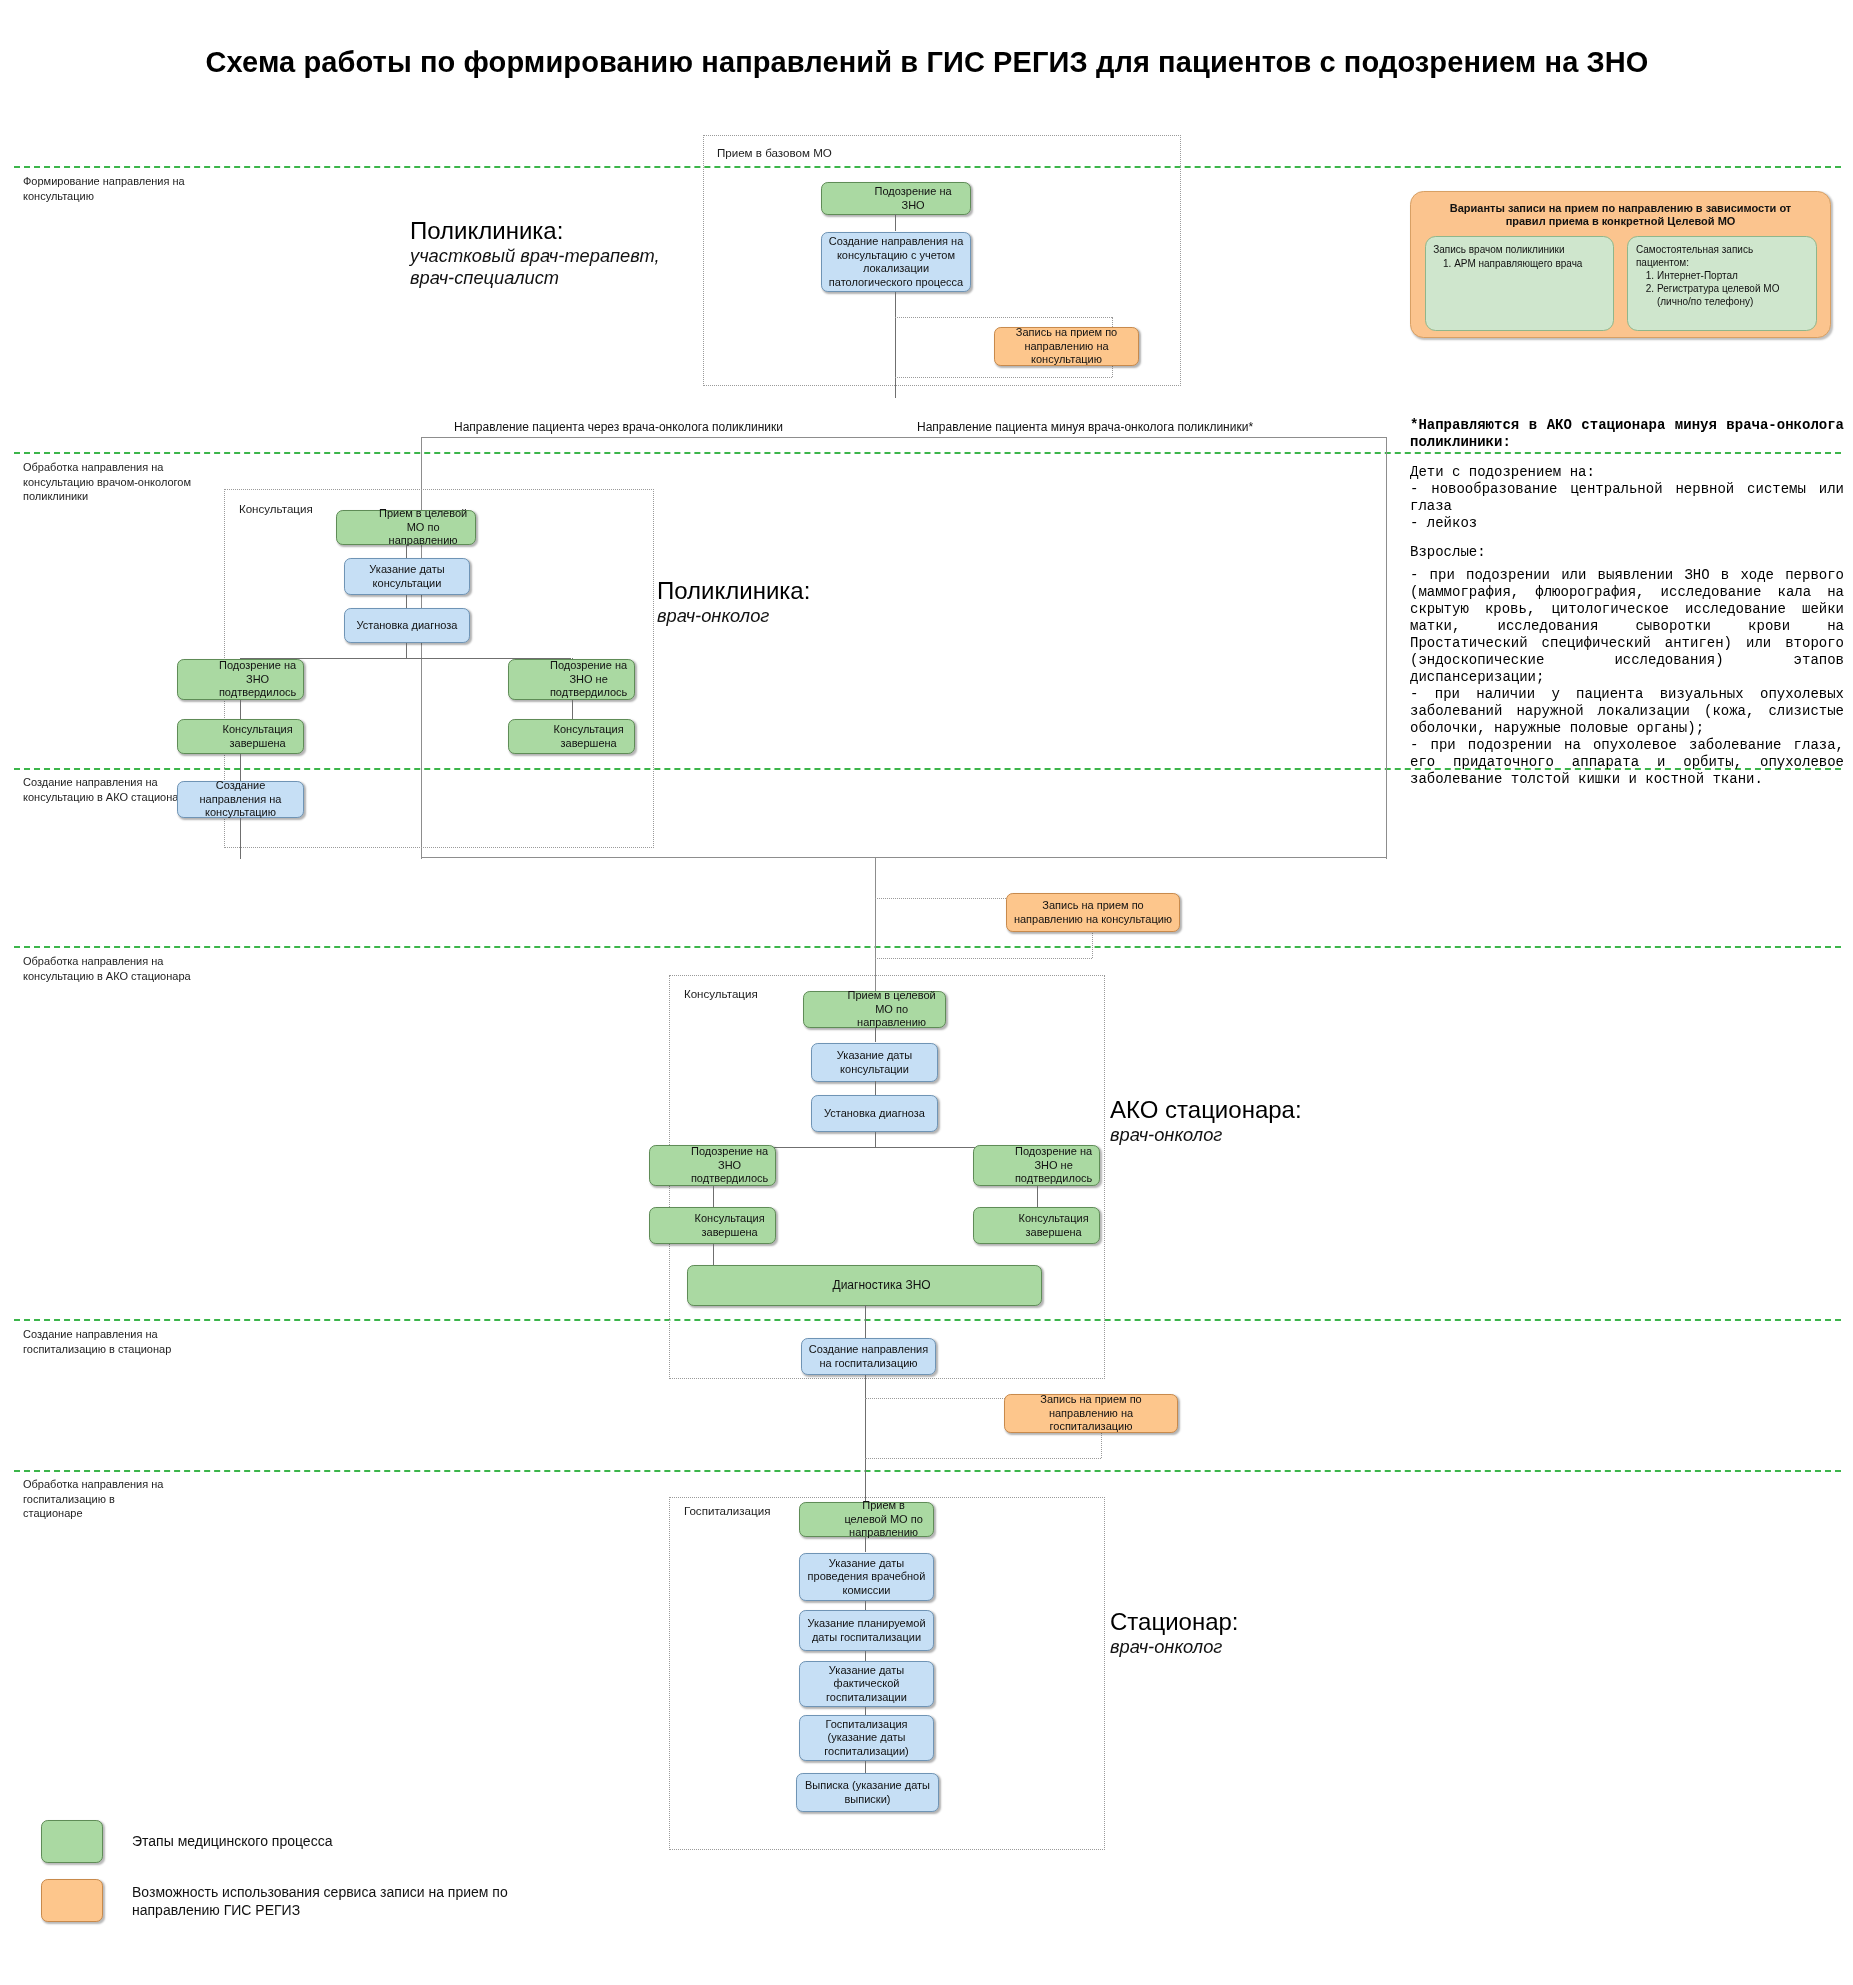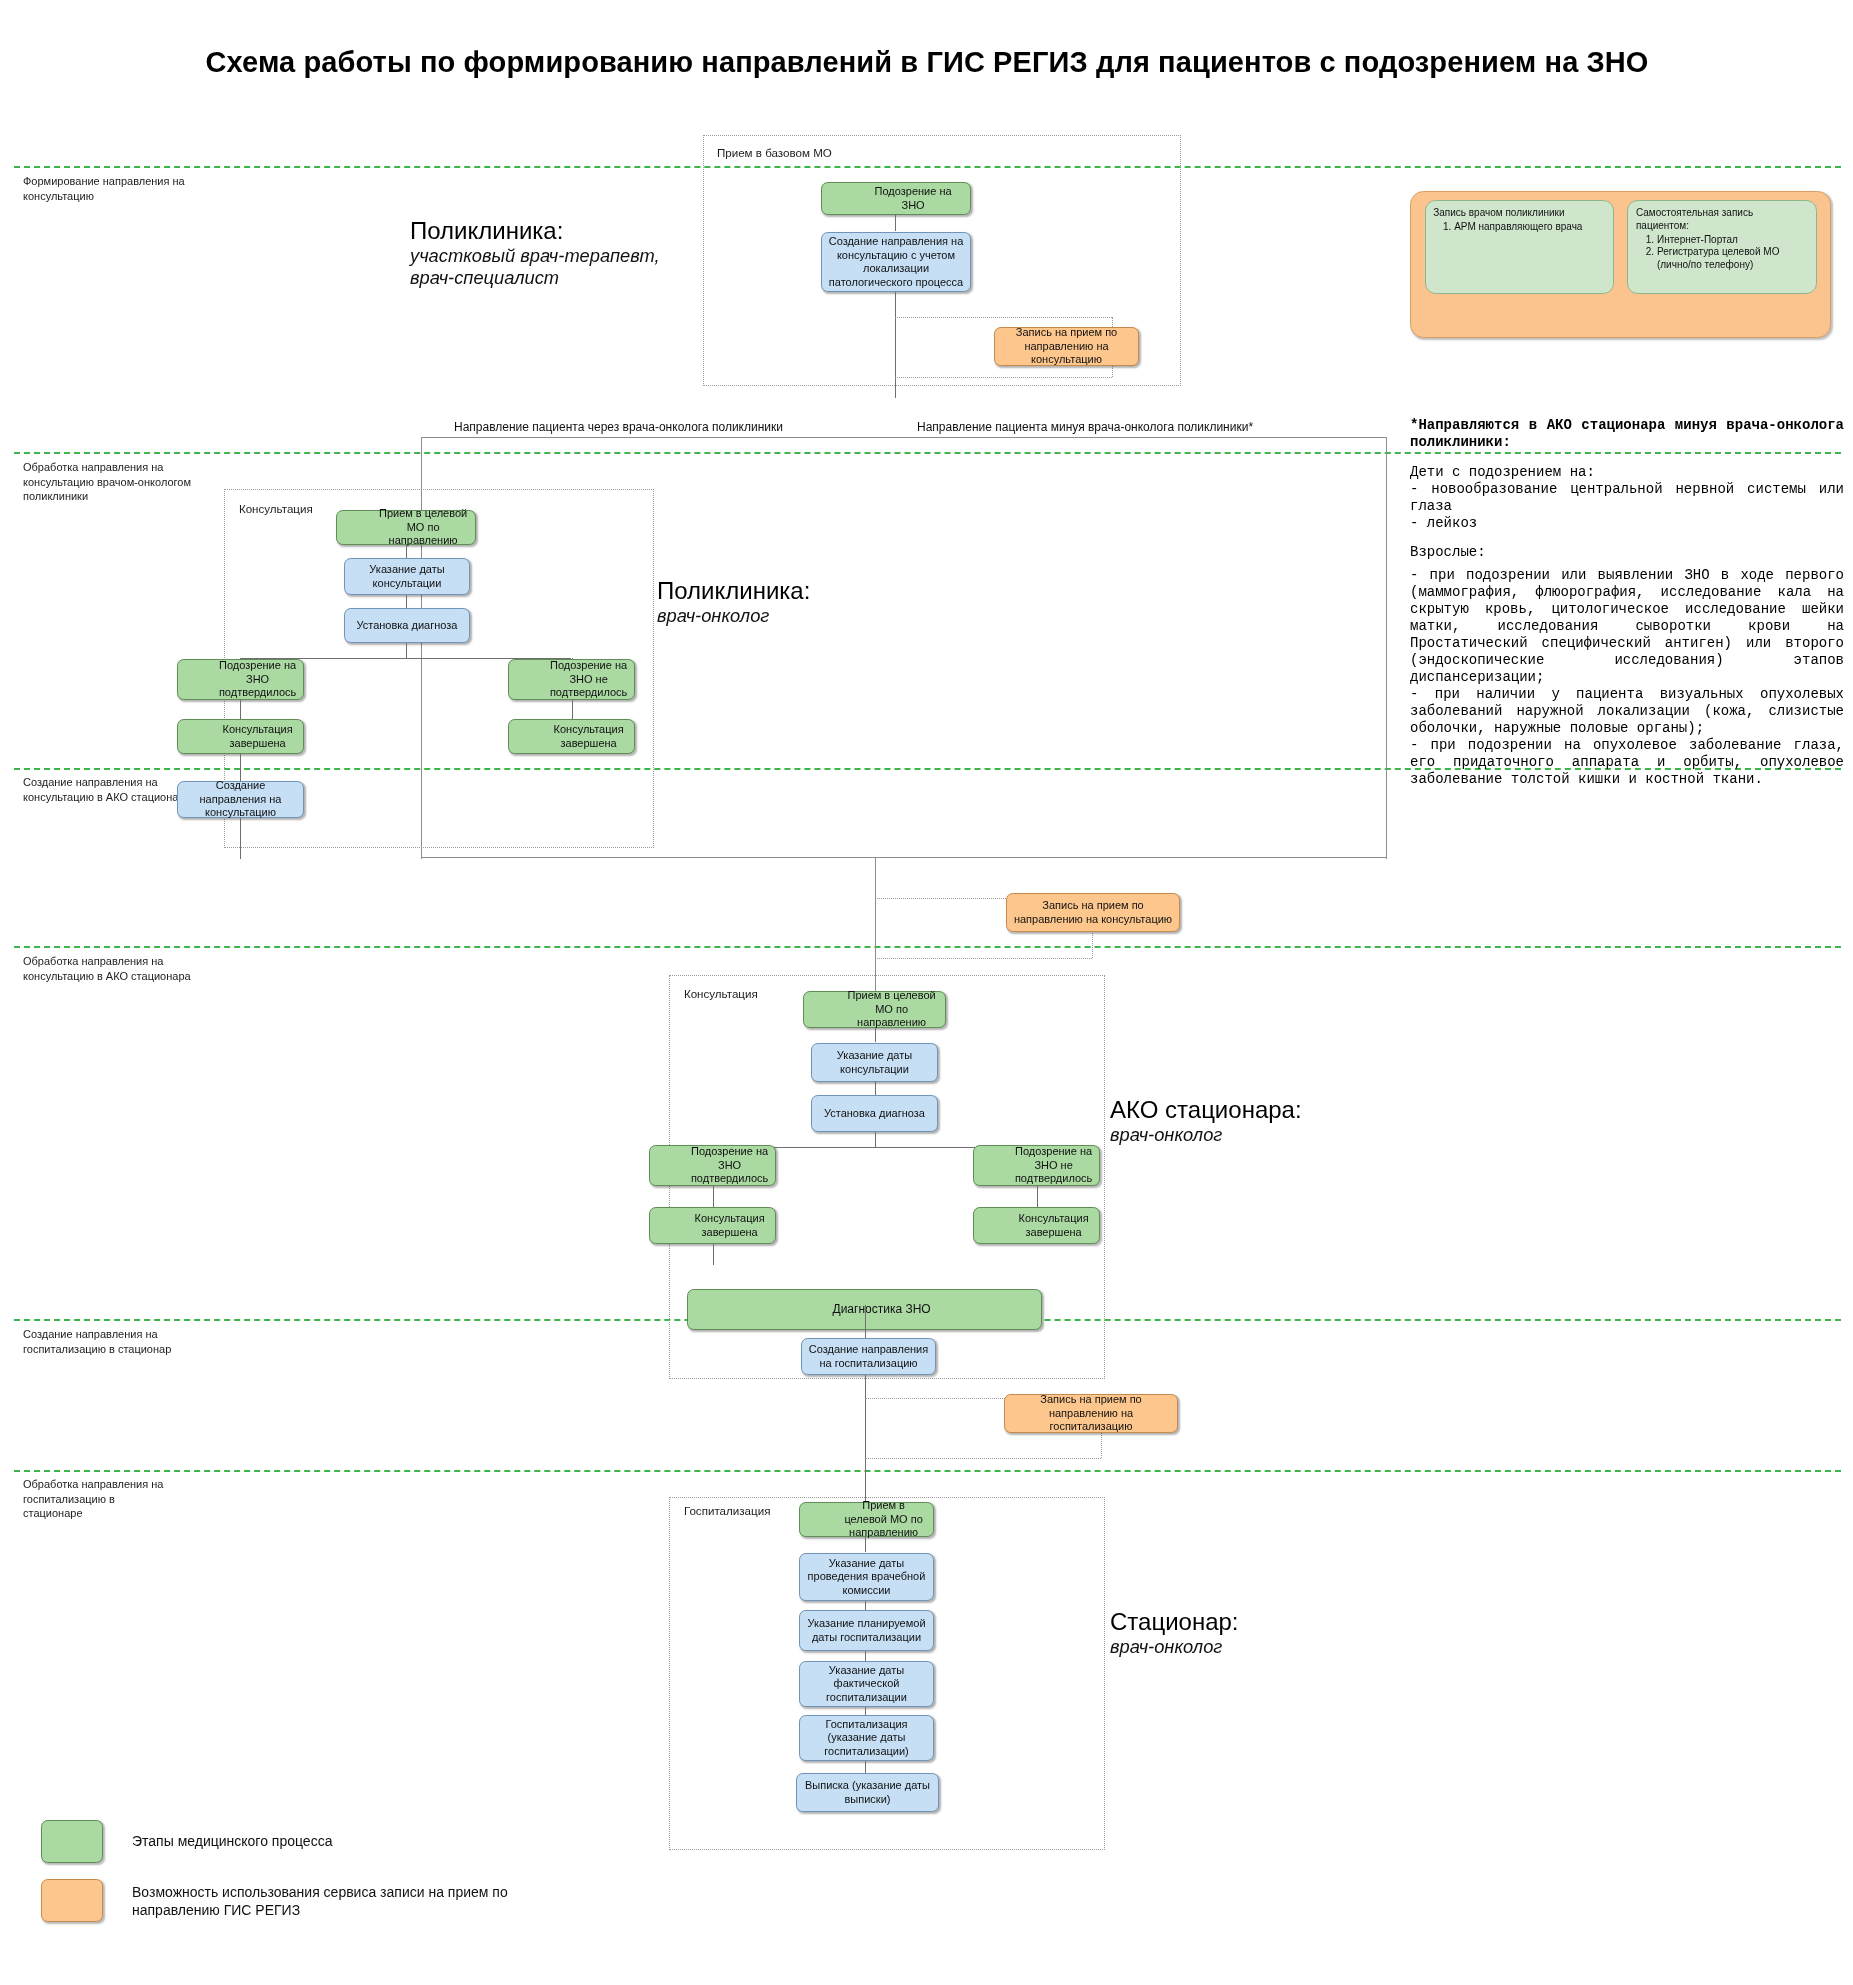--- a/index.html
+++ b/index.html
@@ -37,21 +37,21 @@
   
   .node{
     border-radius:6.8px;display:flex;align-items:center;justify-content:center;
     text-align:center;font-size:11px;line-height:13.5px;padding:2.9px 5.8px;
     box-shadow:1.4px 1.4px 1.9px rgba(0,0,0,.30);
     color:#111;
   }
   .node.blue  {background:#c6dff5;border:1px solid #6f94b5;}
   .node.green {background:#aad9a2;border:1px solid #5f8c57;padding-left:40px;}
   .node.orange{background:#fdc68c;border:1px solid #c88a4c;}
-  .node.big{font-size:12px;margin-top:24px;}
+  .node.big{font-size:12px;}
 
   
   .ln-v{background:#6f6f6f;width:1px;}
   .ln-h{background:#6f6f6f;height:1px;}
   .ln-v-d{border-left:1px dotted #9a9a9a;width:0;}
   .ln-h-d{border-top:1px dotted #9a9a9a;height:0;}
   .ln-v-g{background:#8d8d8d;width:1.4px;}
   .ln-h-g{background:#8d8d8d;height:1.4px;}
 
   
@@ -140,20 +140,21 @@
   <div class="abs ln-v" style="left:895px;top:214px;height:17.4px;"></div>
   <div class="abs node blue" style="left:821px;top:232px;width:150px;height:60px;">Создание направления на консультацию с учетом локализации патологического процесса</div>
 
   <div class="abs ln-v" style="left:895px;top:292px;height:106px;"></div>
   <div class="abs ln-h-d" style="left:895px;top:317px;width:217px;"></div>
   <div class="abs ln-v-d" style="left:1112px;top:317px;height:60px;"></div>
   <div class="abs ln-h-d" style="left:895px;top:377px;width:217px;"></div>
   <div class="abs node orange" style="left:994px;top:327px;width:145px;height:39px;">Запись на прием по направлению на консультацию</div>
 
   <div class="abs" id="booking-variants">
+    <div class="bv-title">Варианты записи на прием по направлению в зависимости от правил приема в конкретной Целевой МО</div>
     <div class="bv-cols">
       <div class="bv-card">
         <div>Запись врачом поликлиники</div>
         <ol>
           <li>АРМ направляющего врача</li>
         </ol>
       </div>
       <div class="bv-card">
         <div>Самостоятельная запись пациентом:</div>
         <ol>

